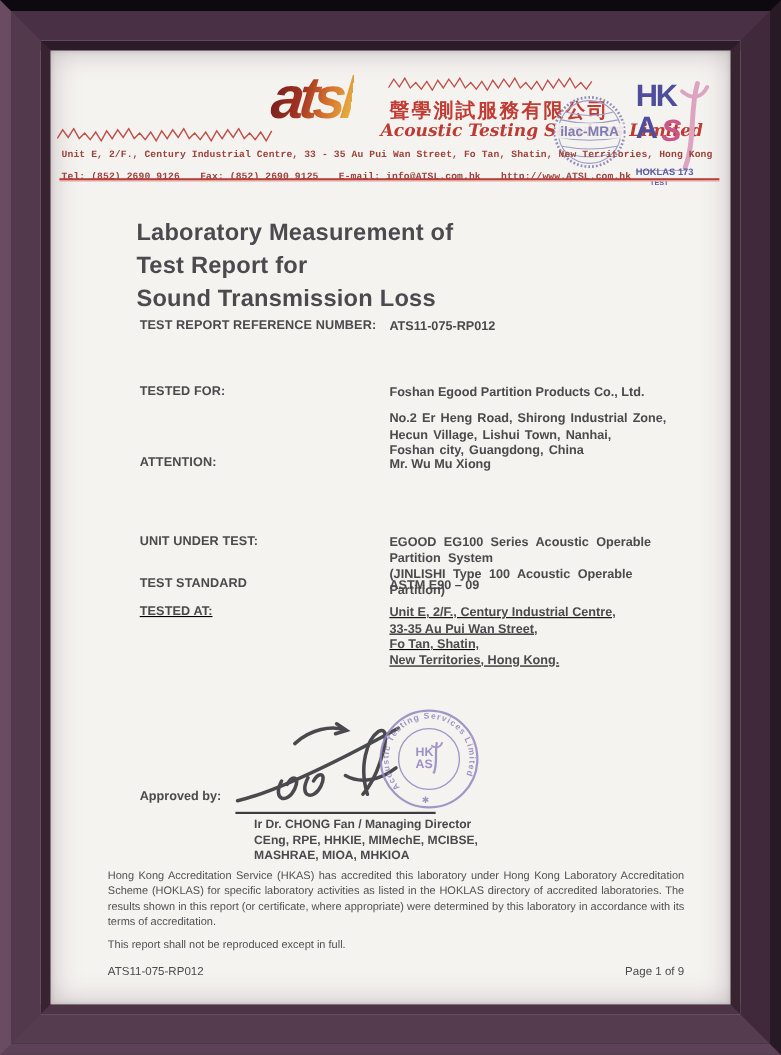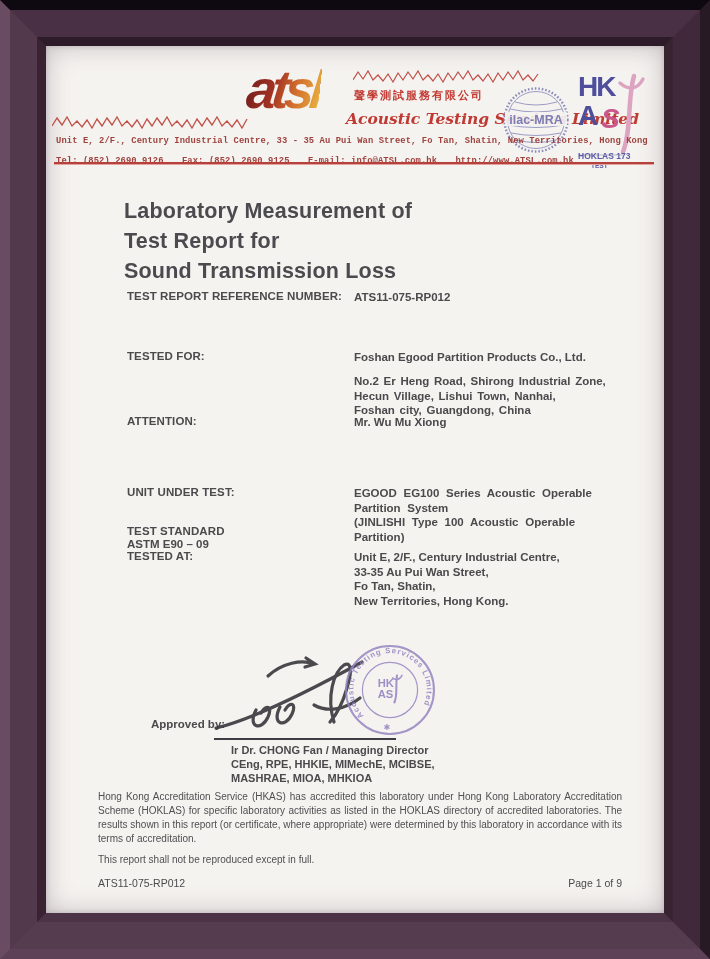--- a/index.html
+++ b/index.html
@@ -13,36 +13,36 @@
           box-shadow: inset 0 0 26px rgba(82,58,76,.30), inset 0 0 5px rgba(82,58,76,.22); }
   .abs { position:absolute; }
 
   
   .atsl { font-size:54px; font-weight:bold; font-style:italic; letter-spacing:-5px;
           transform:skewX(-6deg); line-height:1; color:#b5432c; }
   @supports ((-webkit-background-clip:text) or (background-clip:text)) {
     .atsl { background:linear-gradient(100deg,#6f1d1d 0%,#a33222 38%,#d4722e 68%,#e9b441 100%);
             -webkit-background-clip:text; background-clip:text; color:transparent; -webkit-text-fill-color:transparent; }
   }
-  .cn   { font-size:11px; font-weight:bold; color:#c23c34; letter-spacing:2px; white-space:nowrap; }
+  .cn   { font-size:18px; font-weight:bold; color:#c23c34; letter-spacing:2px; white-space:nowrap; }
   .script { font-family:"DejaVu Serif", serif; font-style:italic; font-weight:bold;
             font-size:15.5px; color:#bf3a32; white-space:nowrap; }
   .addr { font-size:8.8px; font-weight:bold; color:#9e423d; white-space:nowrap; letter-spacing:.1px;font-family:Liberation Mono, monospace; }
   .addr span { margin-right:13px; }
   .rule { height:3px; background:linear-gradient(#b5403c 0 60%, #e2a29e 60% 100%); }
 
   
   .title { font-size:21.5px; font-weight:bold; color:#4b4b4f; line-height:30px; letter-spacing:.2px; }
   .row   { position:absolute; left:81px; display:flex; }
   .rlabel{ width:227px; font-size:11.5px; font-weight:bold; color:#4a4a4d; letter-spacing:.1px; }
   .rvalue{ width:260px; font-size:11.5px; font-weight:bold; color:#4a4a4d; line-height:14.5px; white-space:pre-line; }
   .spread{ word-spacing:3.5px; }
   .spread2{ word-spacing:1.5px; }
 
-  .apprlabel { font-size:11.5px; font-weight:bold; color:#4a4a4d;margin-left:24px; }
+  .apprlabel { font-size:11.5px; font-weight:bold; color:#4a4a4d; }
   .sigline { height:2px; background:#3c3c42; }
   .signame { font-size:11px; font-weight:bold; color:#4a4a4d; line-height:14px; white-space:pre-line;margin-left:17px; }
 
   .footpara { font-size:10px; color:#4f4f52; line-height:14px; text-align:justify; }
   .footnote { font-size:10px; color:#4f4f52; }
   .bottomrow { display:flex; justify-content:space-between; font-size:10.5px; color:#4a4a4d; }
 
   svg { display:block; }
 </style>
 </head>
@@ -119,25 +119,25 @@
       <div class="rlabel">ATTENTION:</div>
       <div class="rvalue">Mr. Wu Mu Xiong</div>
     </div>
     <div class="row" style="top:393px;margin-top:47px;">
       <div class="rlabel">UNIT UNDER TEST:</div>
       <div class="rvalue spread">EGOOD EG100 Series Acoustic Operable
 Partition System
 (JINLISHI Type 100 Acoustic Operable
 Partition)</div>
     </div>
-    <div class="row" style="top:479px;flex-direction:column;">
+    <div class="row" style="top:479px;">
       <div class="rlabel">TEST STANDARD</div>
       <div class="rvalue">ASTM E90 – 09</div>
     </div>
-    <div class="row" style="top:504px;">
+    <div class="row" style="top:504px;text-decoration:underline;">
       <div class="rlabel">TESTED AT:</div>
       <div class="rvalue">Unit E, 2/F., Century Industrial Centre,
 33-35 Au Pui Wan Street,
 Fo Tan, Shatin,
 New Territories, Hong Kong.</div>
     </div>
 
     <div class="abs apprlabel" style="left:81px; top:672px;">Approved by:</div>
 
     <svg class="abs" style="left:164px; top:604px;" width="162" height="90" viewBox="0 0 162 90">

